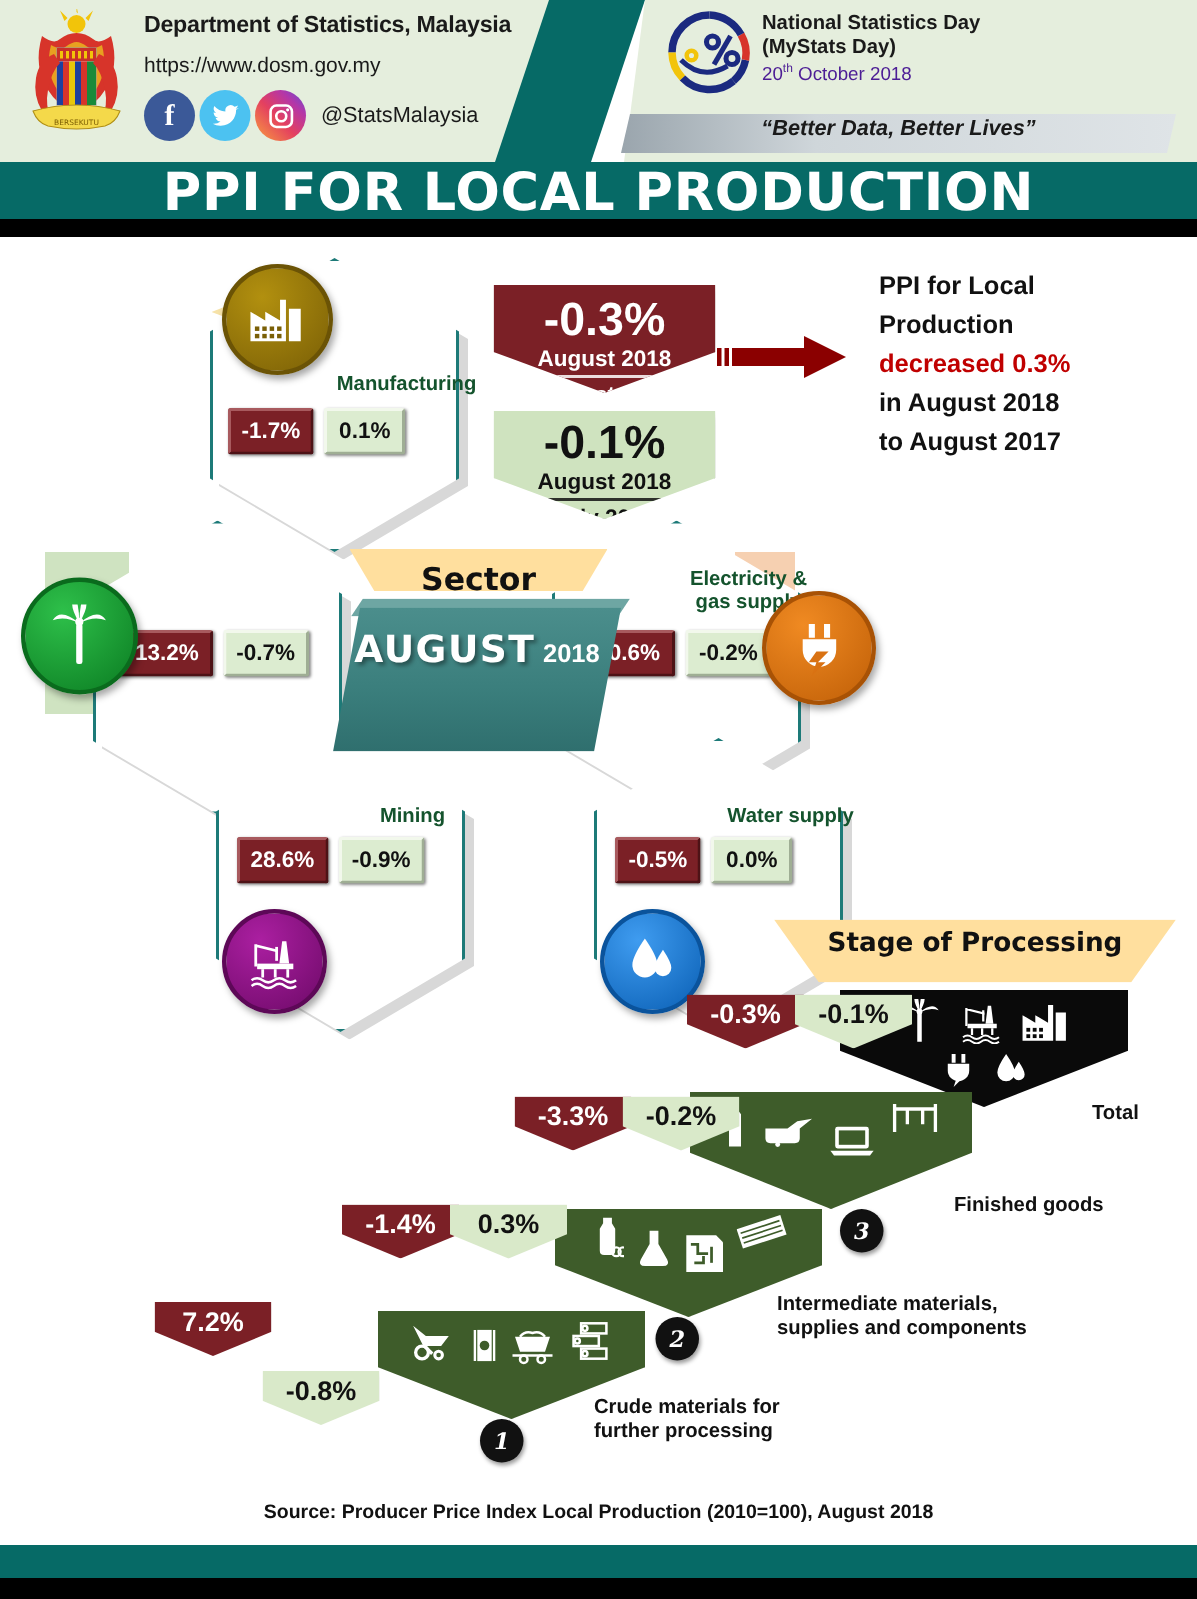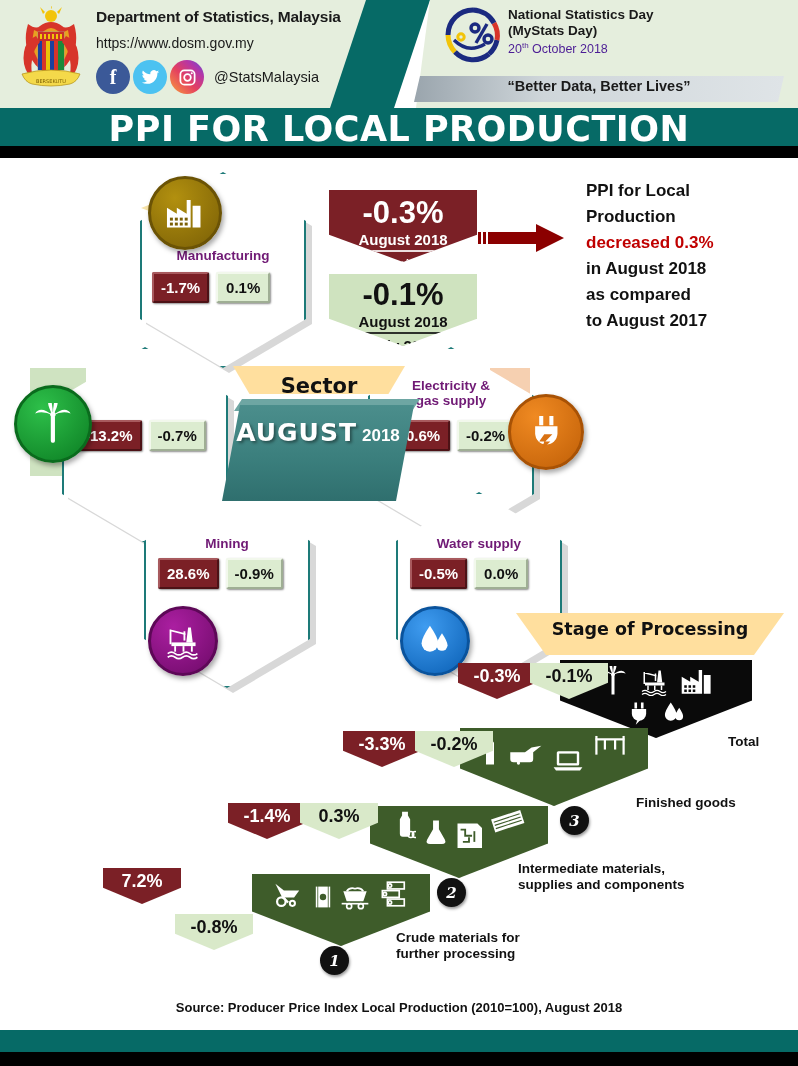--- a/index.html
+++ b/index.html
@@ -26,34 +26,34 @@
 
   .nsd-logo{position:absolute;left:444px;top:6px;width:58px;height:58px;}
   .nsd-title{position:absolute;left:508px;top:7px;font-size:13.5px;font-weight:bold;color:#1a1a1a;line-height:16px;}
   .nsd-sub{position:absolute;left:508px;top:23px;font-size:13.5px;font-weight:bold;color:#1a1a1a;}
   .nsd-date{position:absolute;left:508px;top:41px;font-size:12.5px;color:#4c1d95;}
   .nsd-date sup{font-size:8px;}
   .tagline-band{position:absolute;left:414px;top:76px;width:370px;height:26px;
      background:linear-gradient(90deg,#9aa5ad 0%,#cfd6da 35%,#dfe4e7 100%);
      clip-path:polygon(6px 0,370px 0,364px 26px,0 26px);}
   .tagline{position:absolute;left:414px;top:78px;width:370px;text-align:center;
-     font-size:14.5px;font-weight:bold;color:#1a1a1a;}
+     font-size:14.5px;font-weight:bold;font-style:italic;color:#1a1a1a;}
 
   
   .title-teal{position:absolute;left:0;top:108px;width:798px;height:38px;background:#066a66;}
   .title-black{position:absolute;left:0;top:146px;width:798px;height:12px;background:#000;}
   .main-title{position:absolute;left:0;top:109px;width:798px;text-align:center;
      font-size:35px;font-weight:bold;color:#fff;letter-spacing:.5px;font-family:"DejaVu Sans",sans-serif;}
 
   
   .hex{position:absolute;box-sizing:border-box;background:#fff;border:2.5px solid #1d7a78;
        clip-path:polygon(50% 0,100% 25%,100% 75%,50% 100%,0 75%,0 25%);}
   .hexshadow{position:absolute;background:#d8d8d8;
        clip-path:polygon(50% 0,100% 25%,100% 75%,50% 100%,0 75%,0 25%);}
-  .hex-label{position:absolute;text-align:center;font-size:13.5px;font-weight:bold;color:#701a75;line-height:15px;}
+  .hex-label{position:absolute;text-align:center;font-size:13.5px;font-weight:bold;color:#14532d;line-height:15px;margin-left:48px;}
   .chips{position:absolute;display:flex;gap:7px;}
   .chip{box-sizing:border-box;font-size:15px;font-weight:bold;padding:5px 7px;text-align:center;
         border-radius:2px;min-width:54px;}
   .chip-red{background:#7b2026;color:#fff;border-top:2px solid #a85a5e;border-left:2px solid #a85a5e;
             border-right:2px solid #4d1216;border-bottom:2px solid #4d1216;
             box-shadow:1px 1px 2px rgba(0,0,0,.45);}
   .chip-green{background:#dcecd0;color:#111;border-top:2px solid #f2f8ec;border-left:2px solid #f2f8ec;
             border-right:2px solid #9fae94;border-bottom:2px solid #9fae94;
             box-shadow:1px 1px 2px rgba(0,0,0,.45);}
   .circ{position:absolute;border-radius:50%;display:flex;align-items:center;justify-content:center;
@@ -223,21 +223,20 @@
       <rect x="3" y="10" width="2" height="12" fill="#fff"></rect>
       <rect x="8" y="10" width="2" height="12" fill="#fff"></rect>
     </svg>
   </div>
 
   <div class="summary">
     <div>PPI for Local</div>
     <div>Production</div>
     <div class="red">decreased  0.3%</div>
     <div>in August 2018</div>
-    <div>as compared</div>
     <div>to August 2017</div>
   </div>
 
   <div class="ribbon" style="left:141px;top:186px;width:148px;height:110px;background:#f6e2a8;
        clip-path:polygon(0 22px,56px 0,148px 34px,96px 58px);"></div>
   <div class="ribbon" style="left:30px;top:368px;width:56px;height:108px;background:#cfe3c1;"></div>
   <div class="ribbon" style="left:490px;top:368px;width:40px;height:108px;background:#f6d0b1;"></div>
   <div class="ribbon" style="left:144px;top:582px;width:150px;height:58px;background:#c3c3e8;
        clip-path:polygon(0 0,150px 0,110px 58px,40px 58px);"></div>
   <div class="ribbon" style="left:396px;top:582px;width:150px;height:58px;background:#bed0ea;

